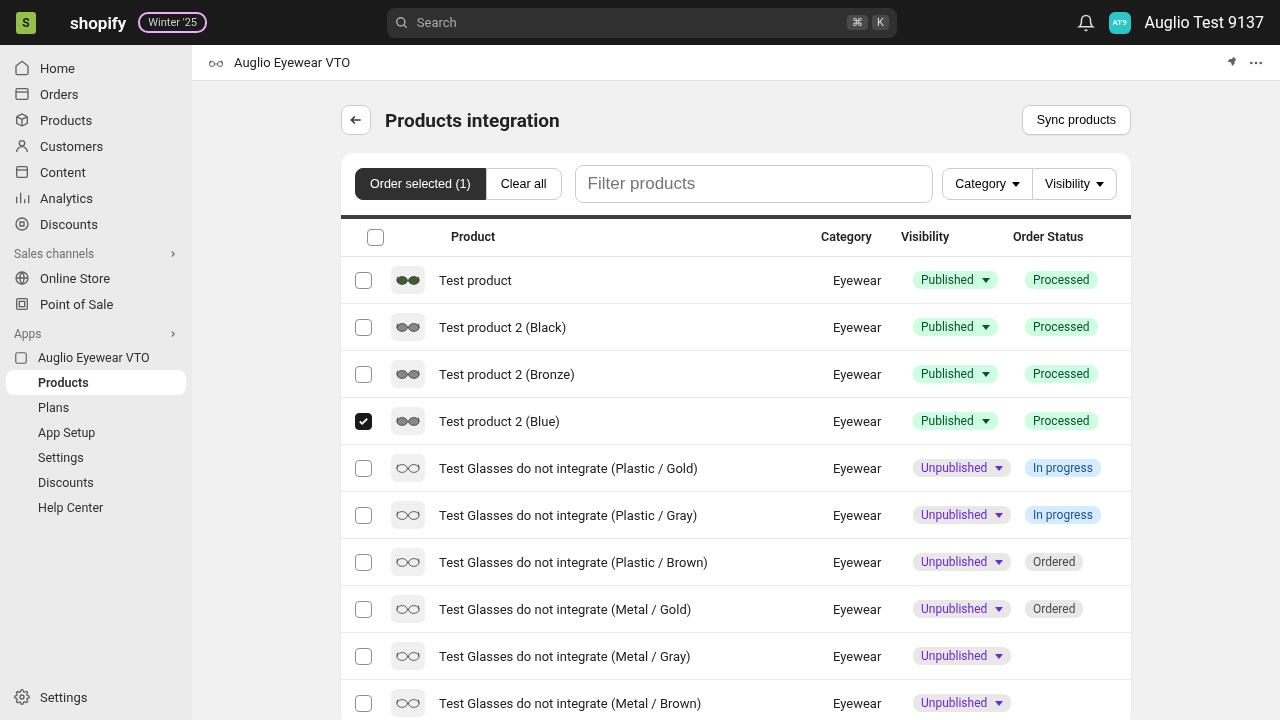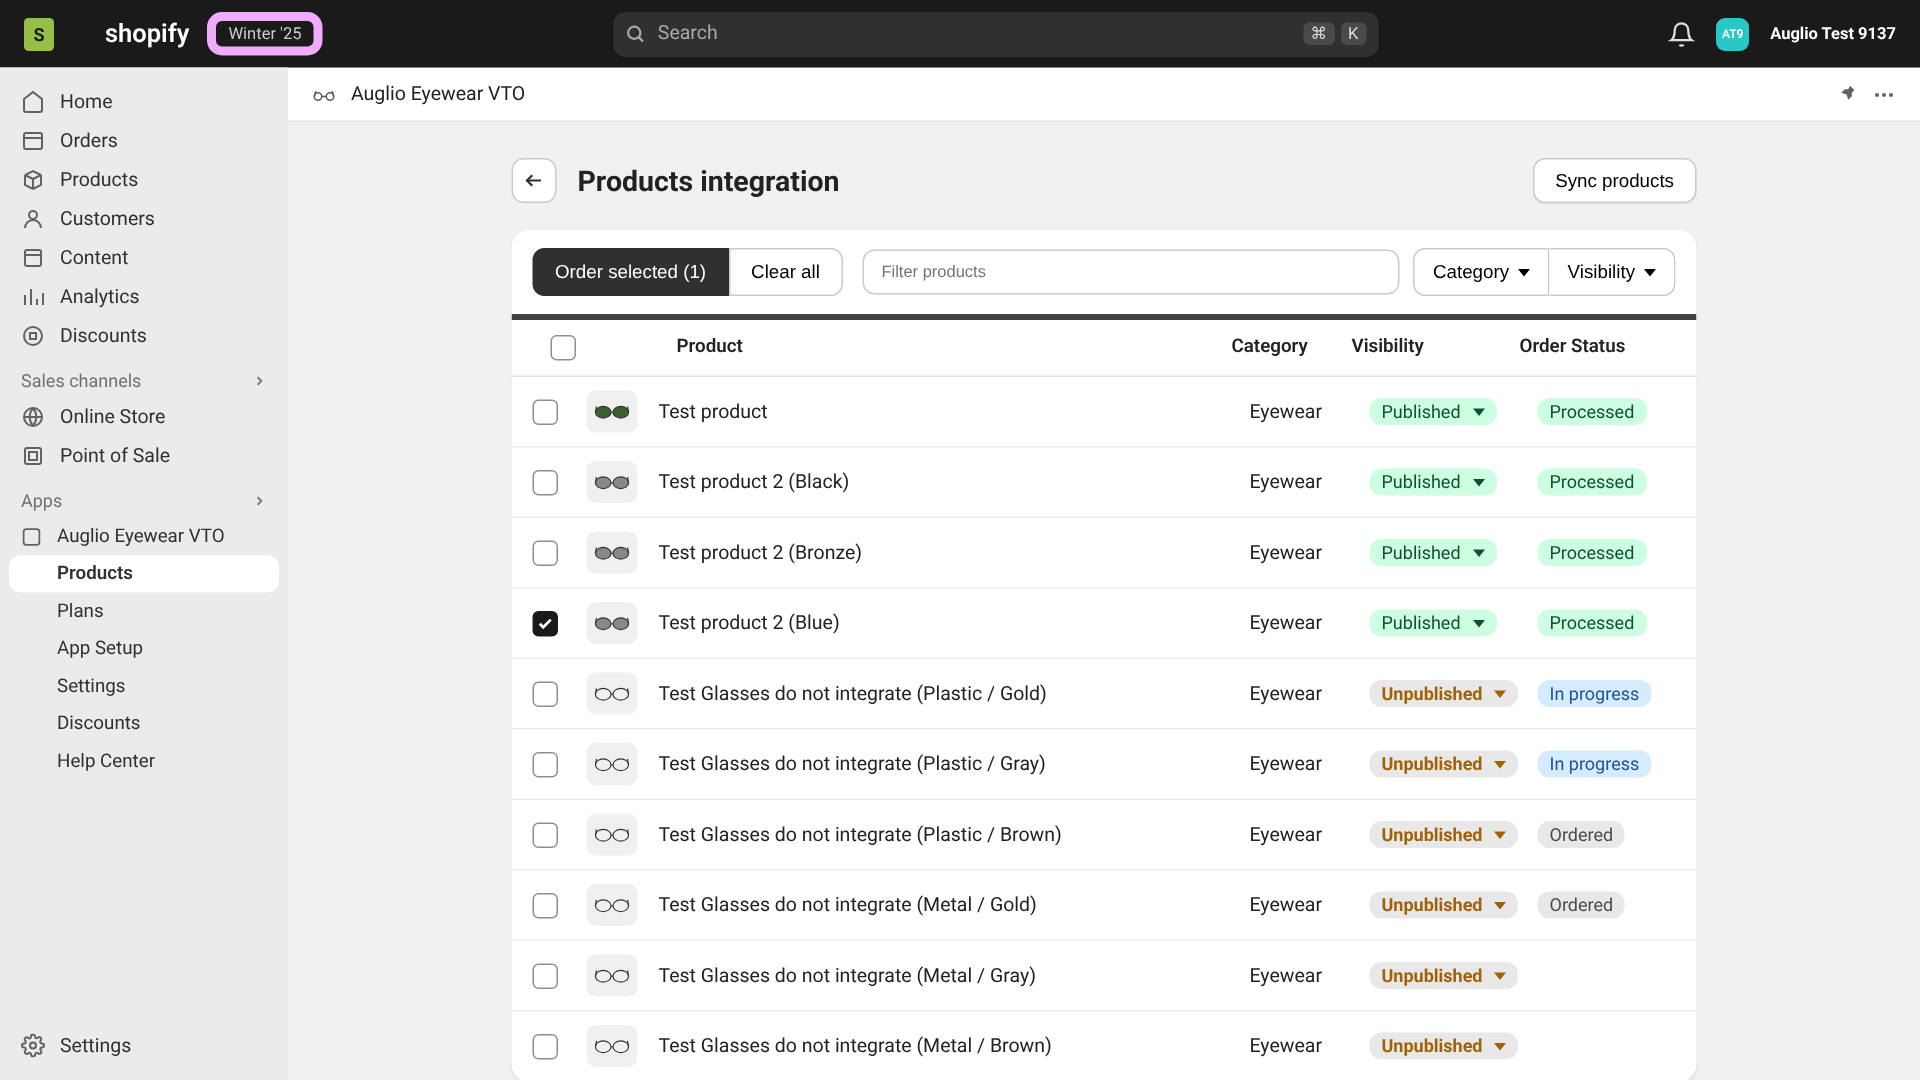--- a/index.html
+++ b/index.html
@@ -2,21 +2,21 @@
 <html><head>
 <meta charset="utf-8">
 <style>
 * { box-sizing: border-box; margin: 0; padding: 0; }
 body { font-family: -apple-system, BlinkMacSystemFont, "Segoe UI", Roboto, sans-serif; font-size: 13px; color: #202223; background: #f1f1f1; width: 1280px; height: 720px; overflow: hidden; }
 .topbar { height: 45px; background: #1a1a1a; display: flex; align-items: center; padding: 0 16px; gap: 12px; }
 .logo { display: flex; align-items: center; gap: 6px; }
 .logo-mark { width: 20px; height: 22px; background: #95bf47; border-radius: 3px; position: relative; }
 .logo-mark::before { content: "S"; position: absolute; top: 50%; left: 50%; transform: translate(-50%, -50%); color: #1a1a1a; font-weight: bold; font-size: 12px; }
 .logo-text { color: #fff; font-weight: 600; font-size: 17px; margin-left: 28px; }
-.winter-badge { border: 6px solid #f0abfc; color: #ccc; font-size: 11px; padding: 2px 8px; border-radius: 10px; }
+.winter-badge { border: 2px solid #f0abfc; color: #ccc; font-size: 11px; padding: 2px 8px; border-radius: 10px; }
 .search-wrap { flex: 1; display: flex; justify-content: center; }
 .search { width: 510px; height: 30px; background: #303030; border-radius: 8px; display: flex; align-items: center; padding: 0 8px; gap: 8px; color: #aaa; }
 .search-kbd { display: flex; gap: 4px; }
 .kbd { background: #4a4a4a; color: #ddd; font-size: 11px; padding: 1px 5px; border-radius: 4px; }
 .top-right { display: flex; align-items: center; gap: 14px; color: #fff; }
 .avatar { width: 22px; height: 22px; background: #2ac7c7; border-radius: 6px; display: flex; align-items: center; justify-content: center; font-size: 8px; color: #fff; font-weight: 600; }
 .main-layout { display: flex; height: calc(100% - 45px); }
 .sidebar { width: 192px; background: #ebebeb; padding: 10px 0; display: flex; flex-direction: column; font-size: 13px; }
 .nav-item { display: flex; align-items: center; gap: 10px; padding: 5px 14px; color: #303030; cursor: pointer; }
 .nav-item .icn { width: 16px; height: 16px; display: flex; align-items: center; justify-content: center; color: #626262; }
@@ -30,40 +30,40 @@
 .app-bar-right { margin-left: auto; display: flex; gap: 10px; color: #6d7175; }
 .page { padding: 24px 0; max-width: 790px; margin: 0 auto; }
 .page-header { display: flex; align-items: center; gap: 14px; margin-bottom: 18px; }
 .back-btn { width: 30px; height: 30px; border: 1px solid #c9cccf; border-radius: 8px; background: #fff; display: flex; align-items: center; justify-content: center; cursor: pointer; }
 .page-title { font-size: 19px; font-weight: 700; }
 .sync-btn { margin-left: auto; border: 1px solid #c9cccf; background: #fff; padding: 7px 14px; border-radius: 8px; font-weight: 500; cursor: pointer; font-size: 12.5px; box-shadow: 0 1px 0 rgba(0,0,0,0.05); }
 .card { background: #fff; border-radius: 12px; box-shadow: 0 1px 2px rgba(0,0,0,0.08); overflow: hidden; }
 .toolbar { display: flex; gap: 9px; padding: 12px 14px; align-items: center; }
 .order-pill { background: #303030; color: #fff; padding: 8px 14px; border-radius: 8px 0 0 8px; font-size: 12.5px; border: 1px solid #303030; cursor: pointer; }
 .clear-pill { background: #fff; border: 1px solid #c9cccf; padding: 8px 14px; border-radius: 0 8px 8px 0; font-size: 12.5px; margin-left: -9px; cursor: pointer; }
-.filter-input { flex: 1; border: 1px solid #c9cccf; border-radius: 8px; padding: 8px 12px; font-size: 11px; margin-left: 4px; }
+.filter-input { flex: 1; border: 1px solid #c9cccf; border-radius: 8px; padding: 8px 12px; font-size: 17px; margin-left: 4px; }
 .dd-btn { border: 1px solid #c9cccf; background: #fff; padding: 8px 12px; border-radius: 8px; font-size: 12.5px; display: flex; align-items: center; gap: 6px; cursor: pointer; }
 .dd-group { display: flex; }
 .dd-group .dd-btn:first-child { border-radius: 8px 0 0 8px; }
 .dd-group .dd-btn:last-child { border-radius: 0 8px 8px 0; border-left: none; }
 .table-head { display: flex; padding: 10px 26px; border-top: 4px solid #404040; border-bottom: 1px solid #e1e3e5; font-weight: 600; font-size: 12.5px; }
 .col-check { width: 36px; }
 .col-img { width: 48px; }
 .col-product { flex: 1; }
 .col-cat { width: 80px; }
 .col-vis { width: 112px; }
 .col-status { width: 92px; }
 .row { display: flex; padding: 9px 14px; align-items: center; border-bottom: 1px solid #ebebeb; font-size: 13px; }
 .checkbox { width: 17px; height: 17px; border: 1px solid #8c9196; border-radius: 4px; display: flex; align-items: center; justify-content: center; cursor: pointer; }
 .checkbox.checked { background: #1a1a1a; border-color: #1a1a1a; color: #fff; }
 .thumb { width: 34px; height: 28px; background: #f0f0f0; border-radius: 6px; display: flex; align-items: center; justify-content: center; }
 .glasses-svg { width: 26px; }
 .badge { display: inline-flex; align-items: center; gap: 4px; padding: 2px 8px; border-radius: 8px; font-size: 12px; }
 .badge.published { background: #cdfee1; color: #0c5132; }
-.badge.unpublished { background: #e8e8e8; color: #a16207; font-weight: bold; }
+.badge.unpublished { background: #e8e8e8; color: #6d28d9; }
 .badge.processed { background: #cdfee1; color: #0c5132; }
 .badge.inprogress { background: #d5ebff; color: #1f5199; }
 .badge.ordered { background: #e8e8e8; color: #4a4a4a; }
 .caret { width: 0; height: 0; border-left: 4px solid transparent; border-right: 4px solid transparent; border-top: 5px solid currentColor; }
 svg { display: block; }
 </style>
 </head>
 <body>
 
 <div class="topbar">
@@ -85,21 +85,21 @@
       </div>
     </div>
   </div>
   <div class="top-right">
     <svg width="18" height="18" viewBox="0 0 24 24" fill="none" stroke="#ddd" stroke-width="2">
         <path d="M18 8a6 6 0 00-12 0c0 7-3 9-3 9h18s-3-2-3-9M13.7 21a2 2 0 01-3.4 0"></path>
       </svg>
     <div class="avatar">
         <span>AT9</span>
       </div>
-    <span style="font-size:11px;font-weight:700">Auglio Test 9137</span>
+    <span style="font-size:16px;font-weight:400">Auglio Test 9137</span>
   </div>
 </div>
 
 <div class="main-layout">
   <div class="sidebar">
     <div id="nav-main">
         <div class="nav-item">
       <span class="icn">
             <svg width="16" height="16" viewBox="0 0 24 24" fill="none" stroke="#626262" stroke-width="2">
               <path d="M3 9l9-7 9 7v11a2 2 0 01-2 2H5a2 2 0 01-2-2z"></path>

